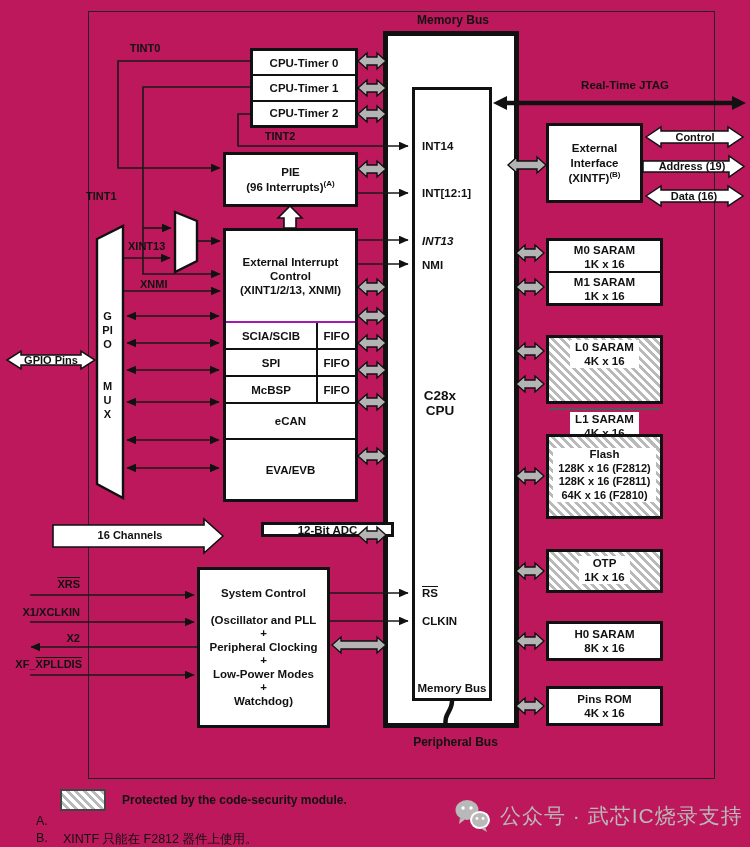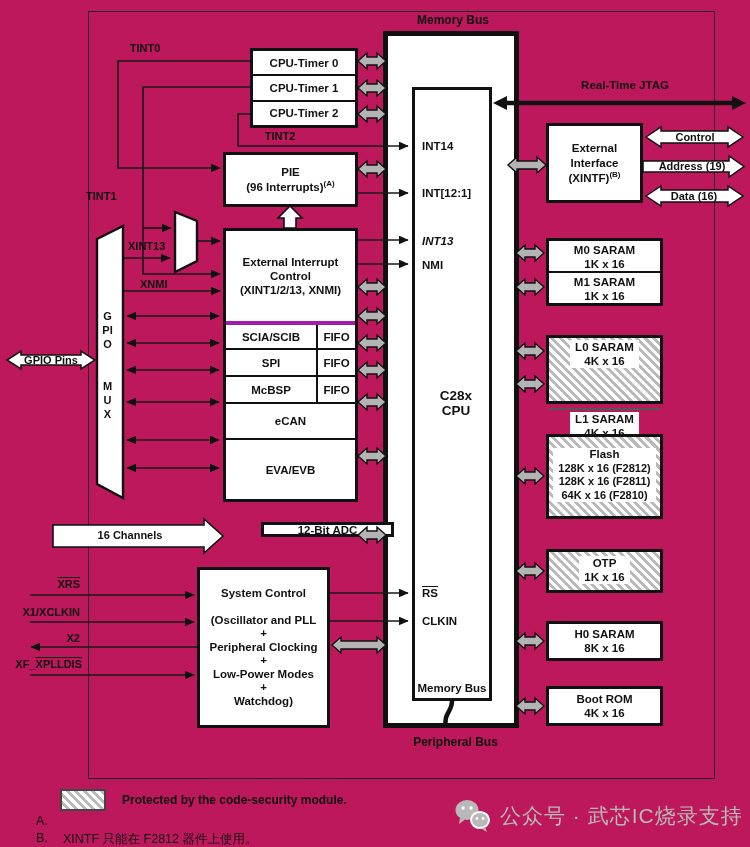--- a/index.html
+++ b/index.html
@@ -47,21 +47,21 @@
       <span>(96 Interrupts)</span><span class="sup">(A)</span>
     </div>
   </div>
 
   <div class="box" style="left:223px;top:228px;width:135px;height:274px;display:flex;flex-direction:column;">
     <div style="height:90px;display:flex;flex-direction:column;align-items:center;justify-content:center;line-height:14px;text-align:center;">
       <div>External Interrupt</div>
       <div>Control</div>
       <div>(XINT1/2/13, XNMI)</div>
     </div>
-    <div style="height:27px;border-top:4px solid #a21caf;display:flex;box-sizing:border-box;">
+    <div style="height:27px;border-top:2px solid #a21caf;display:flex;box-sizing:border-box;">
       <div class="rowlbl" style="flex:1;">SCIA/SCIB</div>
       <div class="rowlbl" style="width:37px;border-left:2px solid #111;">FIFO</div>
     </div>
     <div style="height:27px;border-top:2px solid #111;display:flex;box-sizing:border-box;">
       <div class="rowlbl" style="flex:1;">SPI</div>
       <div class="rowlbl" style="width:37px;border-left:2px solid #111;">FIFO</div>
     </div>
     <div style="height:27px;border-top:2px solid #111;display:flex;box-sizing:border-box;">
       <div class="rowlbl" style="flex:1;">McBSP</div>
       <div class="rowlbl" style="width:37px;border-left:2px solid #111;">FIFO</div>
@@ -81,21 +81,21 @@
     <div>Low-Power Modes</div>
     <div>+</div>
     <div>Watchdog)</div>
   </div>
 
   <div class="box" style="left:412px;top:87px;width:80px;height:614px;">
     <div class="abs" style="left:7px;top:50px;">INT14</div>
     <div class="abs" style="left:7px;top:97px;">INT[12:1]</div>
     <div class="abs" style="left:7px;top:145px;font-style:italic;">INT13</div>
     <div class="abs" style="left:7px;top:169px;">NMI</div>
-    <div class="abs ctr" style="left:0;width:50px;top:298px;font-size:13.5px;padding-left:16px;">C28x CPU</div>
+    <div class="abs ctr" style="left:0;width:50px;top:298px;font-size:13.5px;">C28x CPU</div>
     <div class="abs ovl" style="left:7px;top:497px;">RS</div>
     <div class="abs" style="left:7px;top:525px;">CLKIN</div>
     <div class="abs ctr" style="left:0;width:74px;top:592px;">Memory Bus</div>
   </div>
 
   <div class="box" style="left:546px;top:123px;width:97px;height:80px;display:flex;flex-direction:column;align-items:center;justify-content:center;line-height:15px;">
     <div>External</div>
     <div>Interface</div>
     <div><span>(XINTF)</span><span class="sup">(B)</span></div>
   </div>
@@ -141,21 +141,21 @@
       <div>1K x 16</div>
     </div>
   </div>
 
   <div class="box" style="left:546px;top:621px;width:117px;height:40px;text-align:center;line-height:14px;padding-top:3px;">
     <div>H0 SARAM</div>
     <div>8K x 16</div>
   </div>
 
   <div class="box" style="left:546px;top:686px;width:117px;height:40px;text-align:center;line-height:14px;padding-top:3px;">
-    <div>Boot ROM</div>
+    <div>Pins ROM</div>
     <div>4K x 16</div>
   </div>
 
   <svg width="750" height="847" viewBox="0 0 750 847">
     <defs>
       <marker id="ah" viewBox="0 0 10 9" refX="9.3" refY="4.5" markerWidth="10" markerHeight="9" markerUnits="userSpaceOnUse" orient="auto-start-reverse">
         <path d="M0,0 L10,4.5 L0,9 z" fill="#111"></path>
       </marker>
       <g id="garr">
         <polygon points="0,0 9,-8 9,-4 19,-4 19,-8 28,0 19,8 19,4 9,4 9,8" fill="#b4b4b4" stroke="#111" stroke-width="1.4"></polygon>

